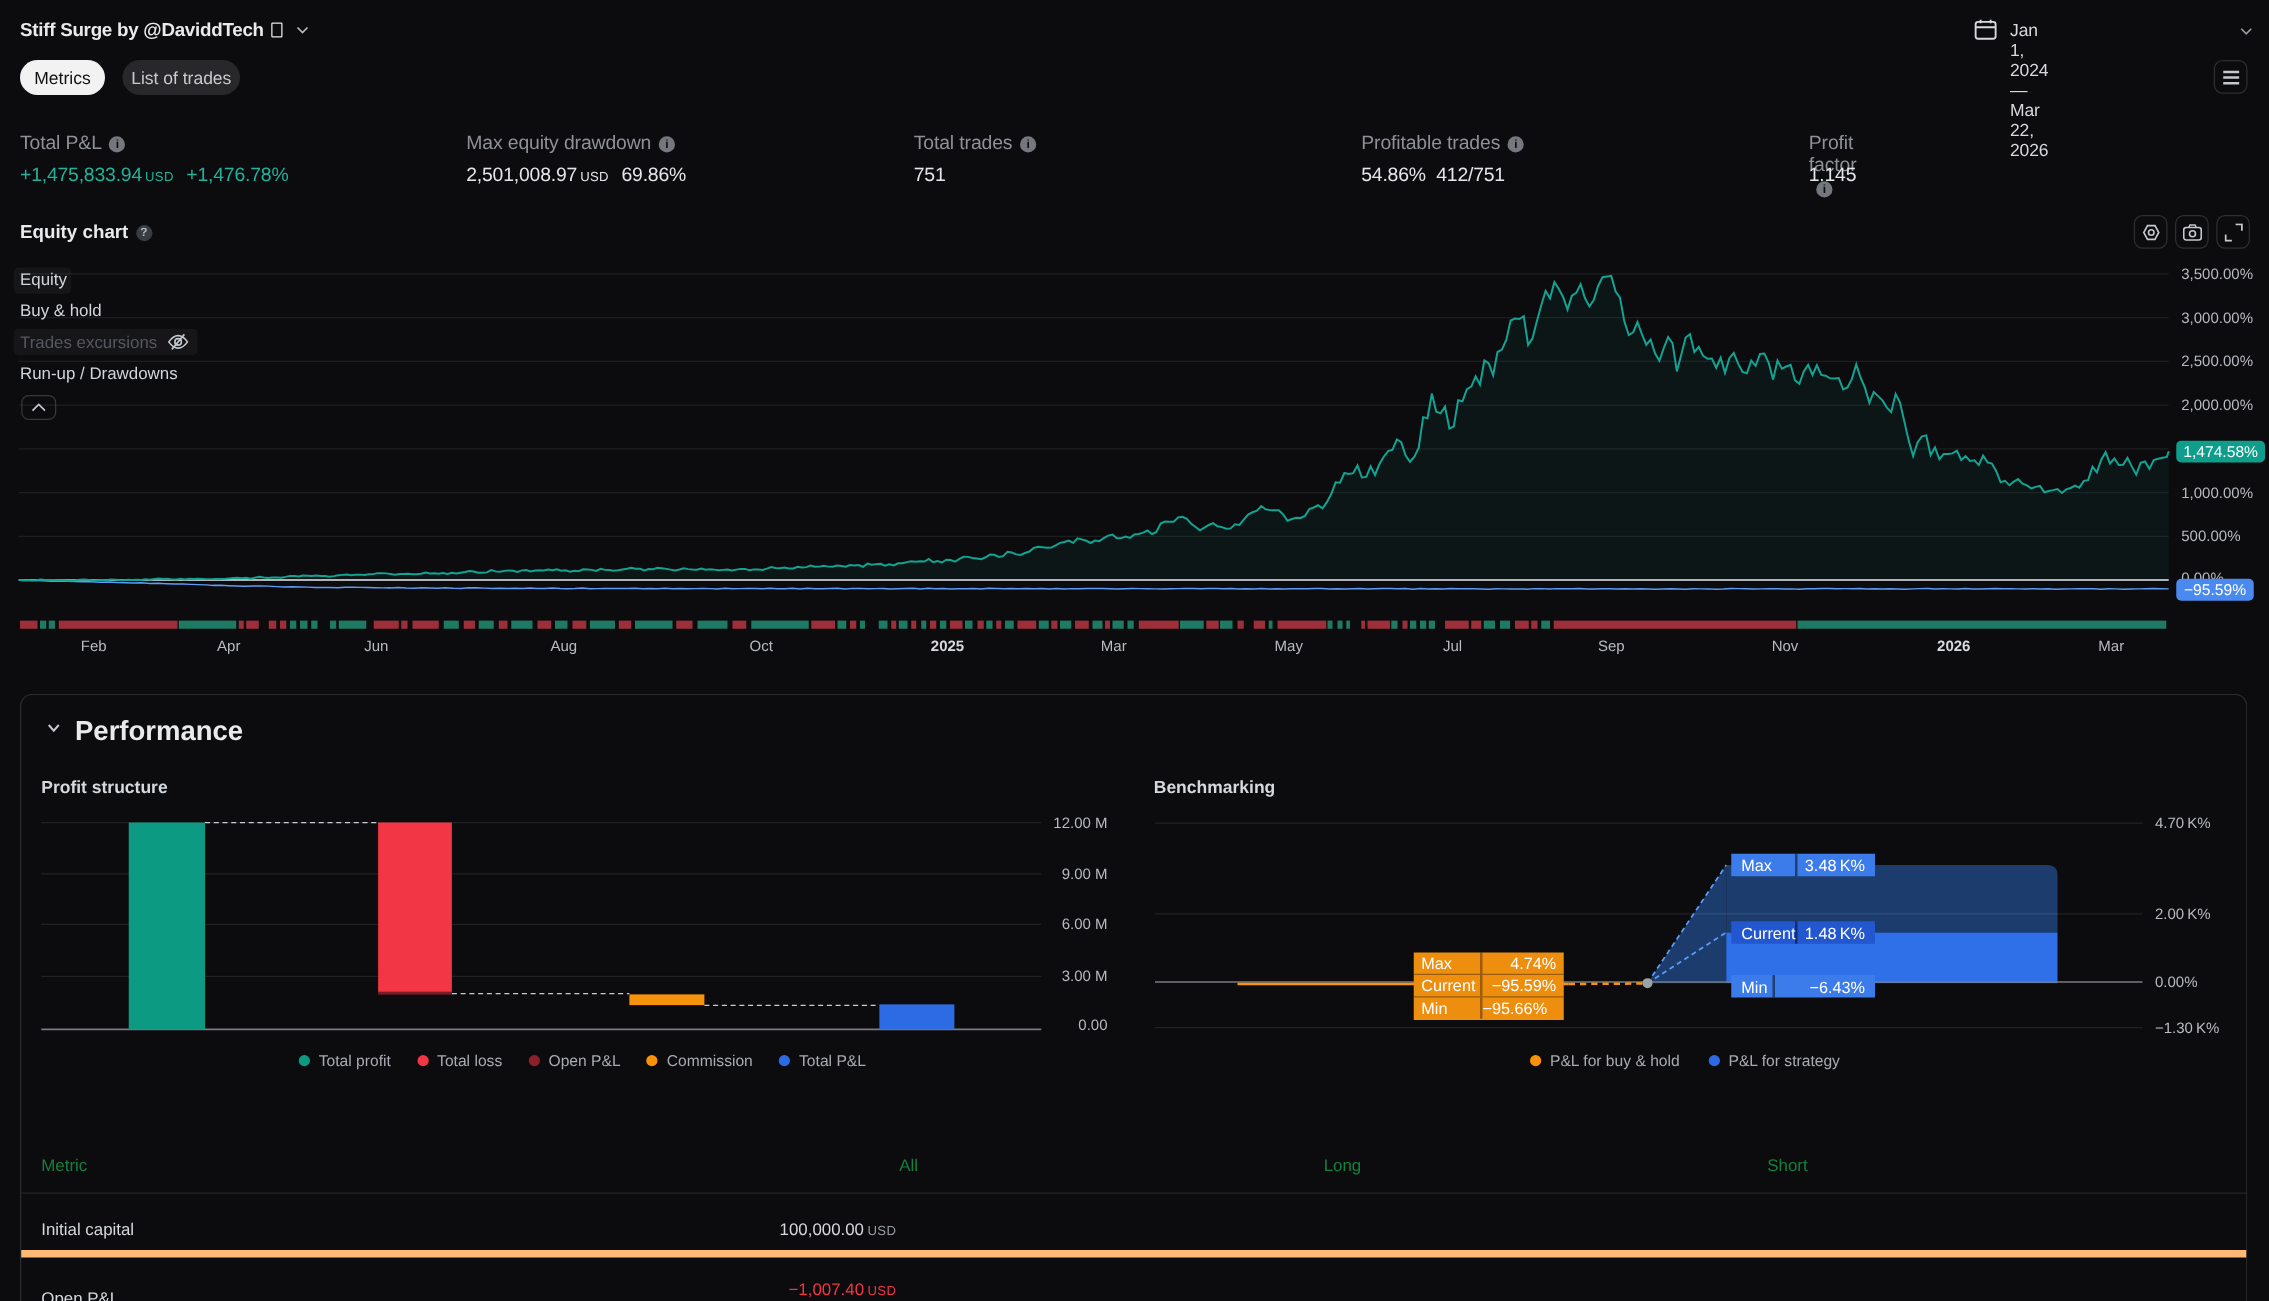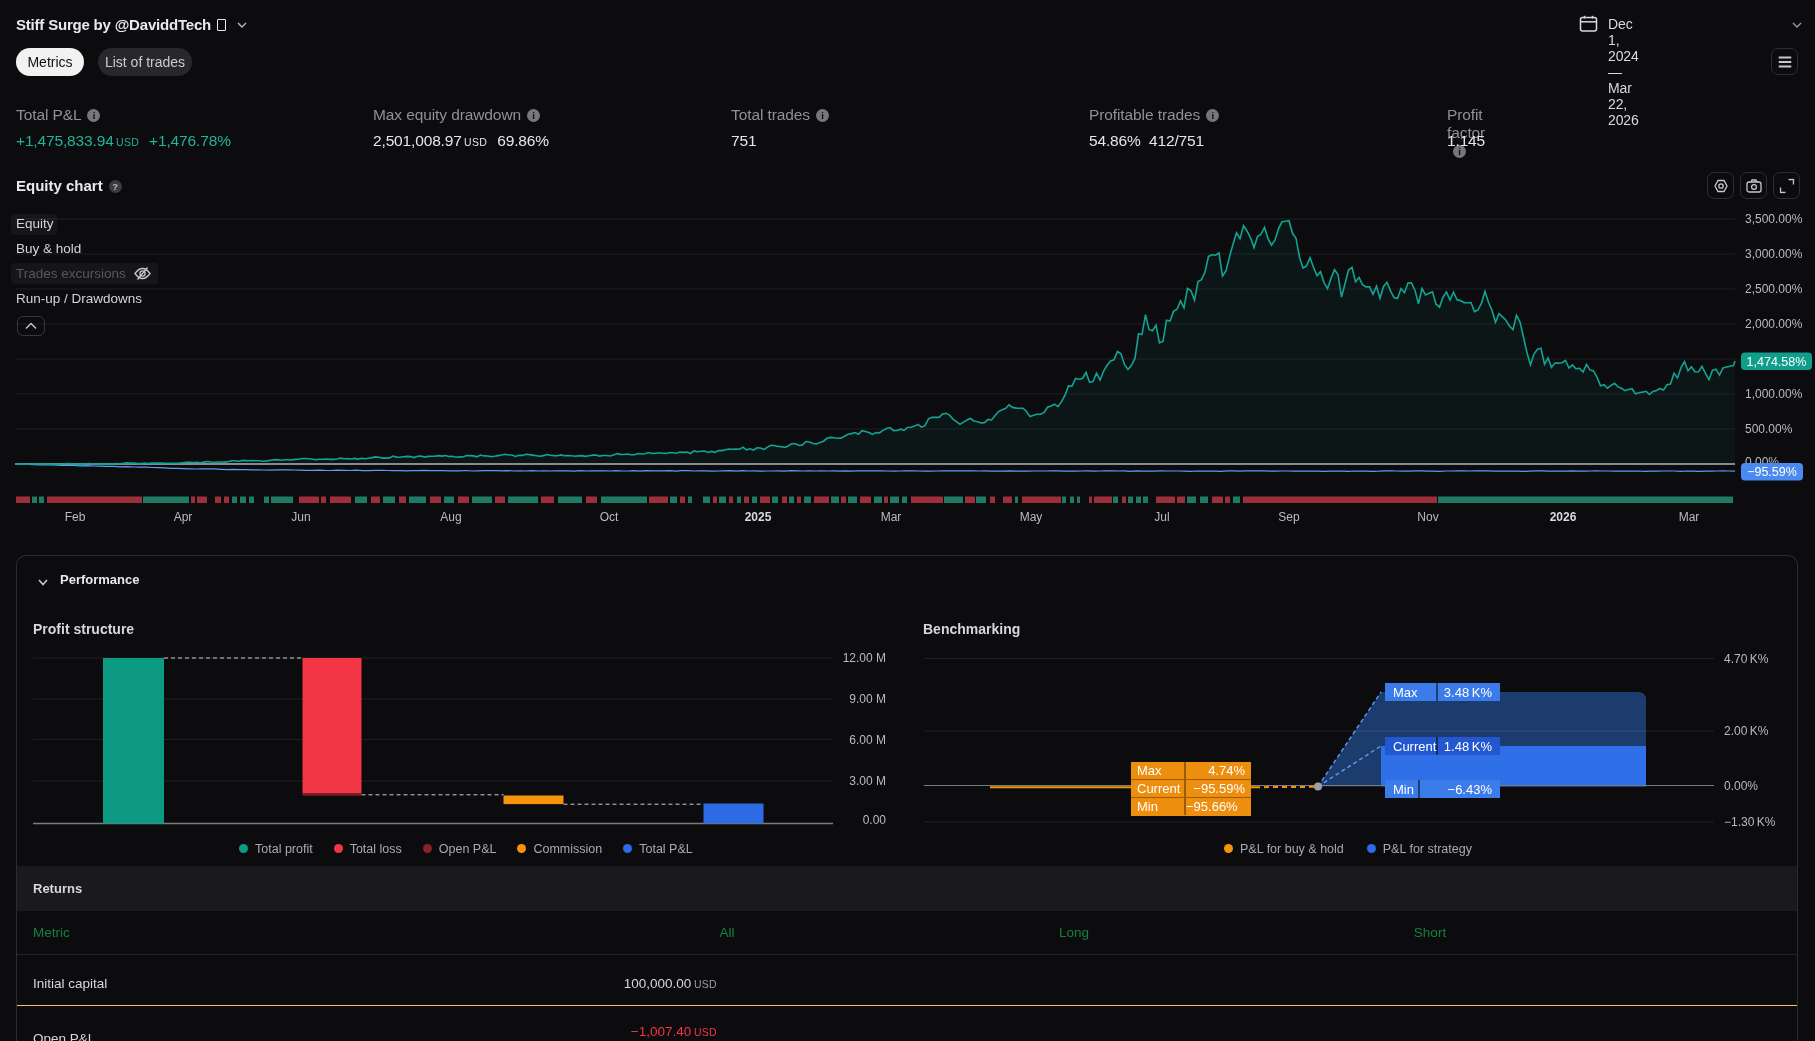--- a/index.html
+++ b/index.html
@@ -33,21 +33,21 @@
 </div>
 
 <div class="abs" style="left:1579px;top:15px;">
  <svg width="19" height="18" viewBox="0 0 19 18">
         <rect x="1.5" y="2.5" width="16" height="13.5" rx="2" stroke="#d7d9dd" stroke-width="1.5" fill="none"></rect>
         <line x1="1.5" y1="6.8" x2="17.5" y2="6.8" stroke="#d7d9dd" stroke-width="1.5"></line>
         <line x1="5.5" y1="0.8" x2="5.5" y2="3.5" stroke="#d7d9dd" stroke-width="1.5"></line>
         <line x1="13.5" y1="0.8" x2="13.5" y2="3.5" stroke="#d7d9dd" stroke-width="1.5"></line>
       </svg>
 </div>
-<div class="abs" style="left:1608px;top:16px;font-size:14px;letter-spacing:-0.1px;color:#d7d9dd;">Dec 1, 2024 — Mar 22, 2026</div>
+<div class="abs" style="left:1608px;top:16px;font-size:14px;letter-spacing:-0.1px;color:#d7d9dd;">Jan 1, 2024 — Mar 22, 2026</div>
 <svg class="abs" style="left:1791px;top:19px;" width="12" height="12" viewBox="0 0 12 12">
       <path d="M2 4 L6 8 L10 4" stroke="#9a9da3" stroke-width="1.3" fill="none"></path>
     </svg>
 
 <div class="abs" style="left:16px;top:48px;width:68px;height:28px;border-radius:15px;background:#f2f2f3;color:#111;font-size:14px;display:flex;align-items:center;justify-content:center;">Metrics</div>
 <div class="abs" style="left:98px;top:48px;width:94px;height:28px;border-radius:15px;background:#28282a;color:#c9cbcf;font-size:14px;display:flex;align-items:center;justify-content:center;">List of trades</div>
 <div class="btn" style="left:1771px;top:48px;">
  <svg width="13" height="13" viewBox="0 0 13 13">
         <g stroke="#c5c8cd" stroke-width="2">
           <line x1="0" y1="2" x2="13" y2="2"></line>
@@ -232,21 +232,21 @@
  <svg width="12" height="7" viewBox="0 0 12 7" style="position:absolute;left:50%;top:50%;transform:translate(-50%,-50%);">
         <path d="M1 6 L6 1 L11 6" stroke="#c5c8cd" stroke-width="1.4" fill="none"></path>
       </svg>
 </div>
 
 <div class="abs" style="left:16px;top:555px;width:1782px;height:486px;border:1px solid #2c2c2e;border-bottom:none;border-radius:10px 10px 0 0;"></div>
 
 <svg class="abs" style="left:36px;top:575px;" width="14" height="14" viewBox="0 0 14 14">
       <path d="M3 5 L7 9.5 L11 5" stroke="#c5c8cd" stroke-width="1.6" fill="none"></path>
     </svg>
-<div class="abs" style="left:60px;top:572px;font-size:13px;font-weight:bold;color:#e8eaec;">Performance</div>
+<div class="abs" style="left:60px;top:572px;font-size:22px;font-weight:bold;color:#e8eaec;">Performance</div>
 
 <div class="abs" style="left:33px;top:621px;font-size:14px;font-weight:bold;color:#d5d8dc;">Profit structure</div>
 <div class="abs" style="left:923px;top:621px;font-size:14px;font-weight:bold;color:#d5d8dc;">Benchmarking</div>
 
 <svg class="abs" style="left:0;top:640px" width="900" height="230" viewBox="0 0 900 230">
 <line x1="33" y1="18" x2="833" y2="18" stroke="rgba(255,255,255,0.09)" stroke-width="1"></line>
       <line x1="33" y1="59" x2="833" y2="59" stroke="rgba(255,255,255,0.09)" stroke-width="1"></line>
       <line x1="33" y1="99.5" x2="833" y2="99.5" stroke="rgba(255,255,255,0.09)" stroke-width="1"></line>
       <line x1="33" y1="141" x2="833" y2="141" stroke="rgba(255,255,255,0.09)" stroke-width="1"></line>
 <line x1="33" y1="183.5" x2="833" y2="183.5" stroke="#787b82" stroke-width="1.3"></line>
@@ -319,32 +319,29 @@
  <span class="it"><span class="dot" style="background:#f23645;"></span>Total loss</span>
  <span class="it"><span class="dot" style="background:#8b1f2a;"></span>Open P&amp;L</span>
  <span class="it"><span class="dot" style="background:#f7930a;"></span>Commission</span>
  <span class="it"><span class="dot" style="background:#2d6be5;"></span>Total P&amp;L</span>
 </div>
 <div class="abs cleg" style="left:1224px;top:842px;">
  <span class="it"><span class="dot" style="background:#f7930a;"></span>P&amp;L for buy &amp; hold</span>
  <span class="it"><span class="dot" style="background:#2d6be5;"></span>P&amp;L for strategy</span>
 </div>
 
-<div class="abs" style="left:17px;top:866px;width:1780px;height:45px;background:#1a1a1c;display:flex;align-items:center;">
-      <span style="margin-left:16px;font-size:13px;font-weight:bold;color:#d5d8dc;">Returns</span>
-    </div>
 
 <div class="abs" style="left:17px;top:911px;width:1780px;height:44px;border-bottom:1px solid #232326;font-size:13.5px;color:#15803d;">
  <span class="abs" style="left:16px;top:14px;">Metric</span>
  <span class="abs" style="left:693px;top:14px;width:34px;text-align:center;">All</span>
  <span class="abs" style="left:1040px;top:14px;width:34px;text-align:center;">Long</span>
  <span class="abs" style="left:1396px;top:14px;width:34px;text-align:center;">Short</span>
 </div>
 
-<div class="abs" style="left:17px;top:955px;width:1780px;height:51px;border-bottom:1px solid #fdba74;font-size:13.5px;color:#d5d8dc;">
+<div class="abs" style="left:17px;top:955px;width:1780px;height:51px;border-bottom:6px solid #fdba74;font-size:13.5px;color:#d5d8dc;">
  <span class="abs" style="left:16px;top:21px;">Initial capital</span>
  <span class="abs" style="right:1080px;top:21px;">100,000.00 <span class="usd" style="color:#9a9da3;">USD</span></span>
 </div>
 
 <div class="abs" style="left:17px;top:1006px;width:1780px;height:51px;font-size:13.5px;color:#d5d8dc;">
  <span class="abs" style="left:16px;top:25px;">Open P&amp;L</span>
  <span class="abs" style="right:1080px;top:18px;color:#f23645;">−1,007.40 <span class="usd">USD</span></span>
 </div>
 
 </div>

